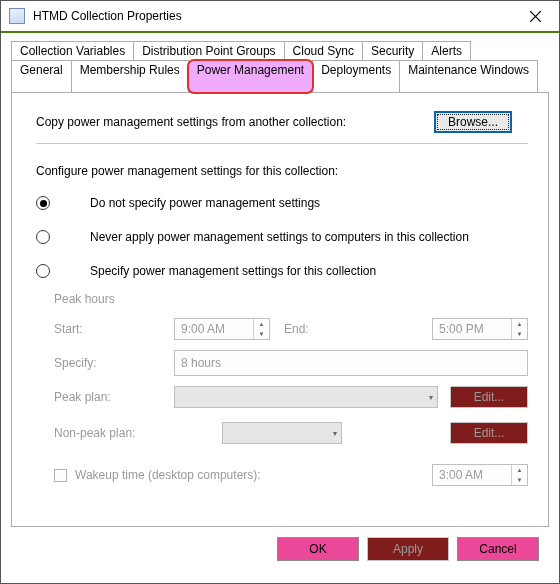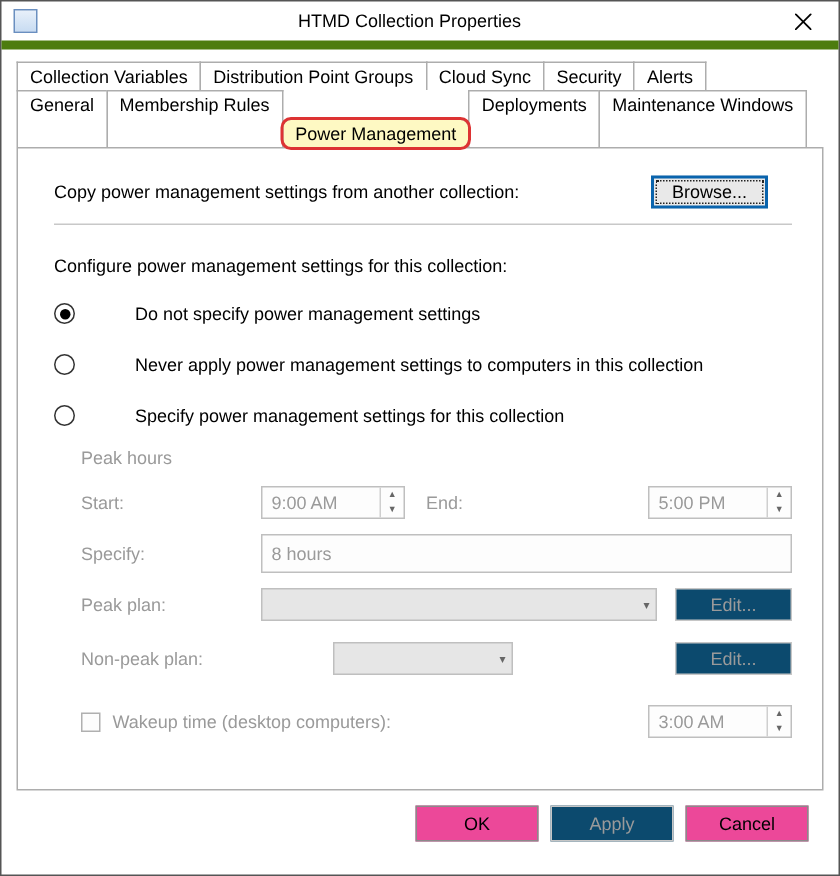--- a/index.html
+++ b/index.html
@@ -14,22 +14,21 @@
   .window {
     width: 560px; height: 584px;
     border: 1px solid #555;
     display: flex; flex-direction: column;
     background: #fff;
   }
   .titlebar {
     height: 32px;
     display: flex; align-items: center;
     padding: 0 2px 0 8px;
-    border-bottom: 6px solid #4d7c0f;
-    text-align: center;
+    border-bottom: 2px solid #4d7c0f;
   }
   .titlebar .app-icon {
     width: 16px; height: 16px;
     border: 1px solid #6a8fc0;
     background: linear-gradient(#e8f0fa, #c8dcf2);
     margin-right: 8px;
   }
   .titlebar .title { flex: 1; font-size: 12px; }
   .titlebar .close {
     width: 44px; height: 30px;
@@ -52,24 +51,23 @@
     font-size: 12px;
     background: #fff;
     margin-right: -1px;
     position: relative;
     cursor: pointer;
     white-space: nowrap;
   }
   .tabrow.row2 .tab { top: 0; }
   .tab.active {
     z-index: 2;
-    padding-bottom: 3px;
+    padding-bottom: 16px;
     margin-bottom: -1px;
-    background: #fef9c3;
-    margin-top: 19px;
+    background: #f0abfc;
   }
   .tab.highlight {
     outline: 2px solid #d33;
     outline-offset: -1px;
     border-radius: 6px;
   }
   .tabpage {
     border: 1px solid #adadad;
     flex: 1;
     padding: 14px 20px 10px 24px;
@@ -88,21 +86,21 @@
     cursor: pointer;
   }
   .btn.default {
     border: 2px solid #0a64ad;
     outline: 1px dotted #222;
     outline-offset: -4px;
     background: #e9e9e9;
   }
   .btn[disabled] {
     color: #9a9a9a;
-    background: #0c4a6e;
+    background: #7f1d1d;
     border-color: #c6c6c6;
     cursor: default;
   }
   hr.sep {
     border: none; border-top: 1px solid #c8c8c8;
     margin: 6px 0 20px 0;
   }
 
   .section-label { margin-bottom: 18px; }
 

